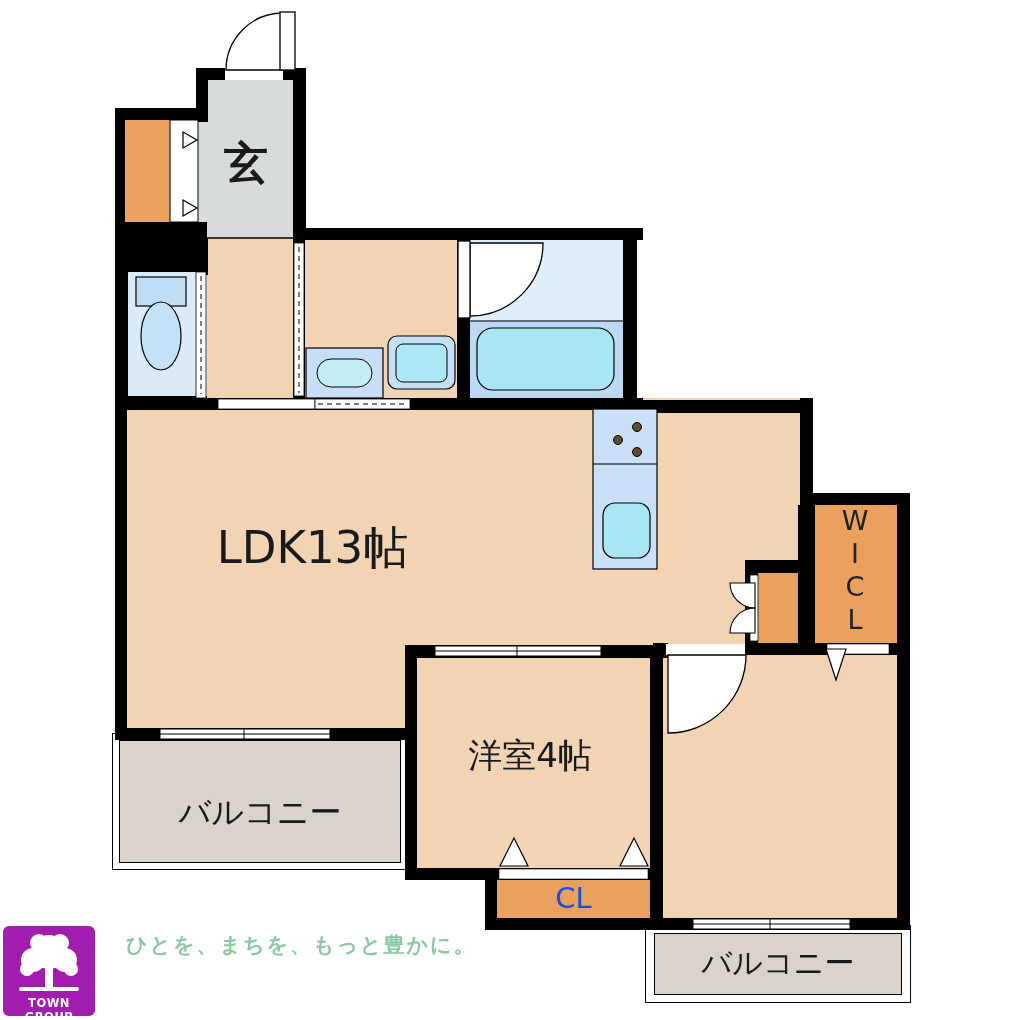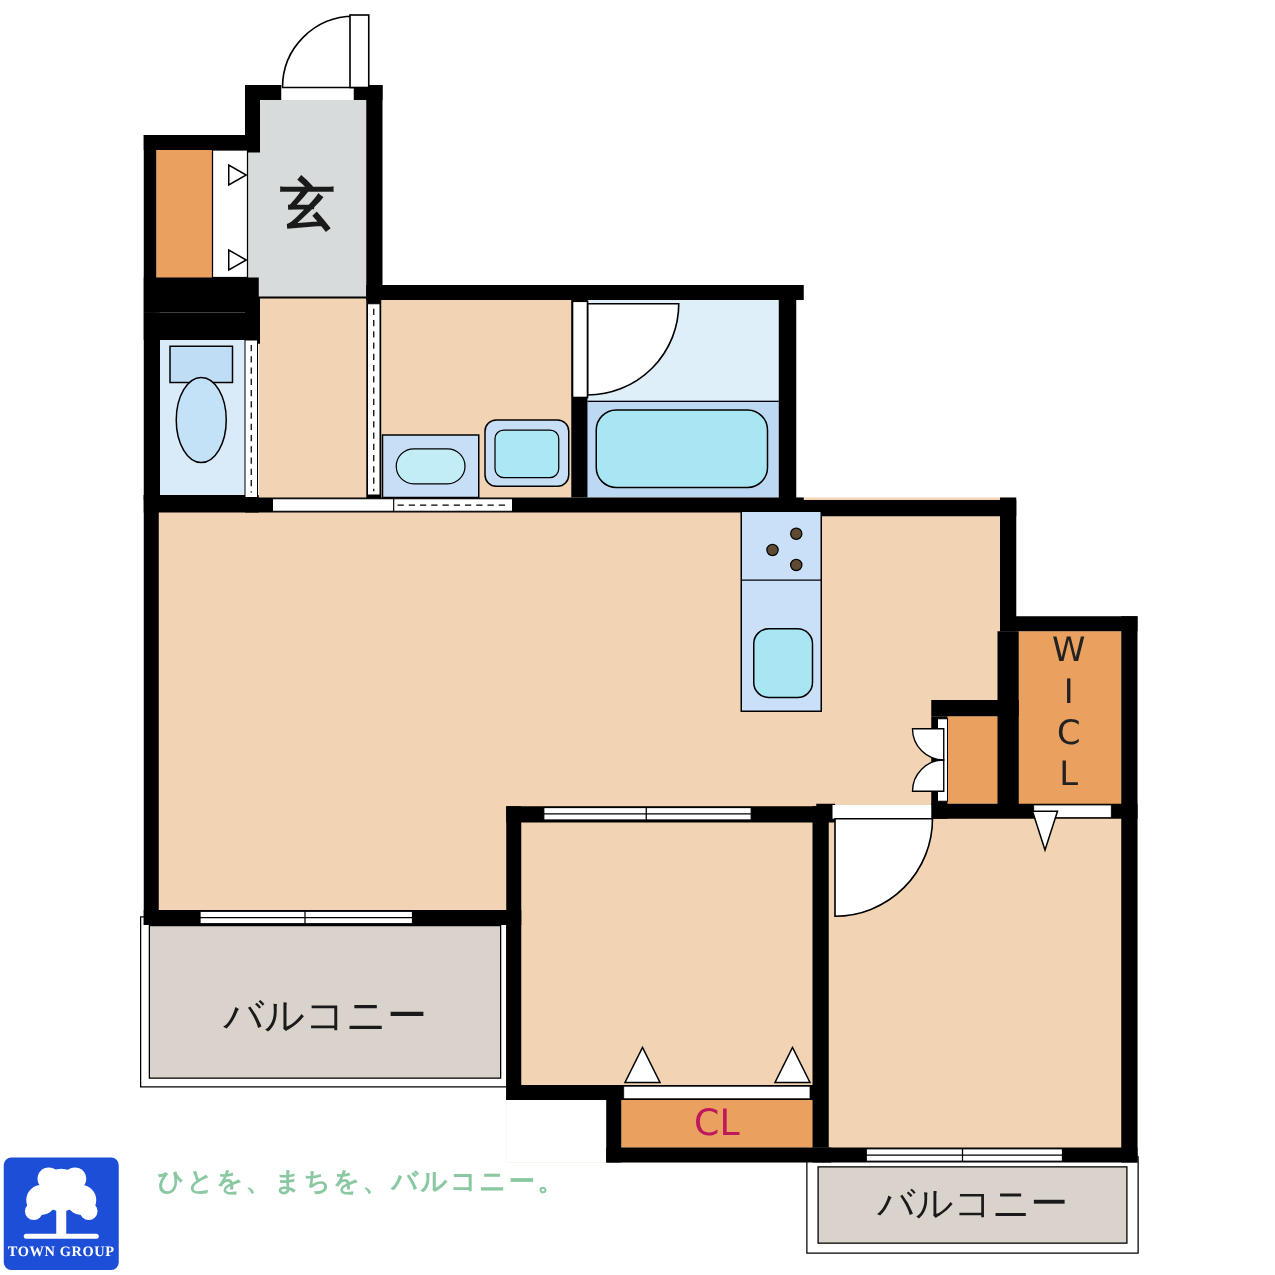--- a/index.html
+++ b/index.html
@@ -4,21 +4,21 @@
 <style>
   html,body{margin:0;padding:0;background:#fff;}
   body{font-family:"DejaVu Sans","Liberation Sans",sans-serif;}
   .canvas{position:relative;width:1020px;height:1020px;background:#fff;overflow:hidden;}
   .abs{position:absolute;box-sizing:border-box;}
   .wall{position:absolute;background:#000;}
   .label{position:absolute;color:#1a1a1a;text-align:center;white-space:nowrap;}
   svg.overlay{position:absolute;left:0;top:0;pointer-events:none;}
   .wicl-col{position:absolute;display:flex;flex-direction:column;align-items:center;
             font-size:27px;line-height:33px;color:#222;font-weight:500;}
-  .logo-sq{position:absolute;background:#1d4ed8;border-radius:6px;font-family:Liberation Serif, serif;}
+  .logo-sq{position:absolute;background:#a21caf;border-radius:6px;}
   .logo-txt{position:absolute;color:#fff;font-weight:bold;font-size:11.5px;letter-spacing:.5px;
             width:100%;text-align:center;}
   .tagline{position:absolute;color:#8AC8A1;font-size:21px;font-weight:bold;letter-spacing:2px;}
   .brand{position:absolute;color:#8AC8A1;font-size:46px;font-weight:bold;letter-spacing:3px;}
 </style>
 </head>
 <body>
 
 <div class="canvas">
 
@@ -142,23 +142,25 @@
       <line x1="517" y1="646" x2="517" y2="656" stroke="#000" stroke-width="1"></line>
     </g>
     <g>
       <rect x="693" y="919" width="157" height="10" fill="#fff" stroke="#000" stroke-width="1"></rect>
       <line x1="693" y1="924" x2="850" y2="924" stroke="#000" stroke-width="1"></line>
       <line x1="770" y1="919" x2="770" y2="929" stroke="#000" stroke-width="1"></line>
     </g>
   </svg>
 
   <div class="label" style="left:222px;top:134px;width:48px;font-size:44px;font-weight:600;">玄</div>
+  <div class="label" style="left:205px;top:518px;width:215px;font-size:45px;">LDK13帖</div>
+  <div class="label" style="left:430px;top:733px;width:200px;font-size:34px;">洋室4帖</div>
   <div class="label" style="left:135px;top:791px;width:250px;font-size:32px;">バルコニー</div>
   <div class="label" style="left:658px;top:943px;width:240px;font-size:30px;">バルコニー</div>
-  <div class="label" style="left:497px;top:881px;width:153px;font-size:29px;color:#be185d;">CL</div>
+  <div class="label" style="left:497px;top:881px;width:153px;font-size:29px;color:#1d4ed8;">CL</div>
   <div class="wicl-col" style="left:838px;top:504px;width:34px;">
     <span>W</span>
     <span>I</span>
     <span>C</span>
     <span>L</span>
   </div>
 
   <div class="logo-sq" style="left:3px;top:926px;width:92px;height:90px;">
     <svg width="92" height="90" viewBox="0 0 92 90">
       <circle cx="46" cy="26" r="17" fill="#fff"></circle>
@@ -166,15 +168,15 @@
       <circle cx="62" cy="34" r="12" fill="#fff"></circle>
       <circle cx="36" cy="17" r="9" fill="#fff"></circle>
       <circle cx="57" cy="17" r="9" fill="#fff"></circle>
       <circle cx="24" cy="43" r="7" fill="#fff"></circle>
       <circle cx="68" cy="43" r="7" fill="#fff"></circle>
       <rect x="42" y="38" width="8" height="26" fill="#fff"></rect>
       <rect x="16" y="61" width="60" height="4" rx="2" fill="#fff"></rect>
     </svg>
     <div class="logo-txt" style="left:0;top:70px;">TOWN GROUP</div>
   </div>
-  <div class="tagline" style="left:126px;top:931px;">ひとを、まちを、バルコニー。</div>
+  <div class="tagline" style="left:126px;top:931px;">ひとを、まちを、もっと豊かに。</div>
 
 </div>
 
 </body></html>

